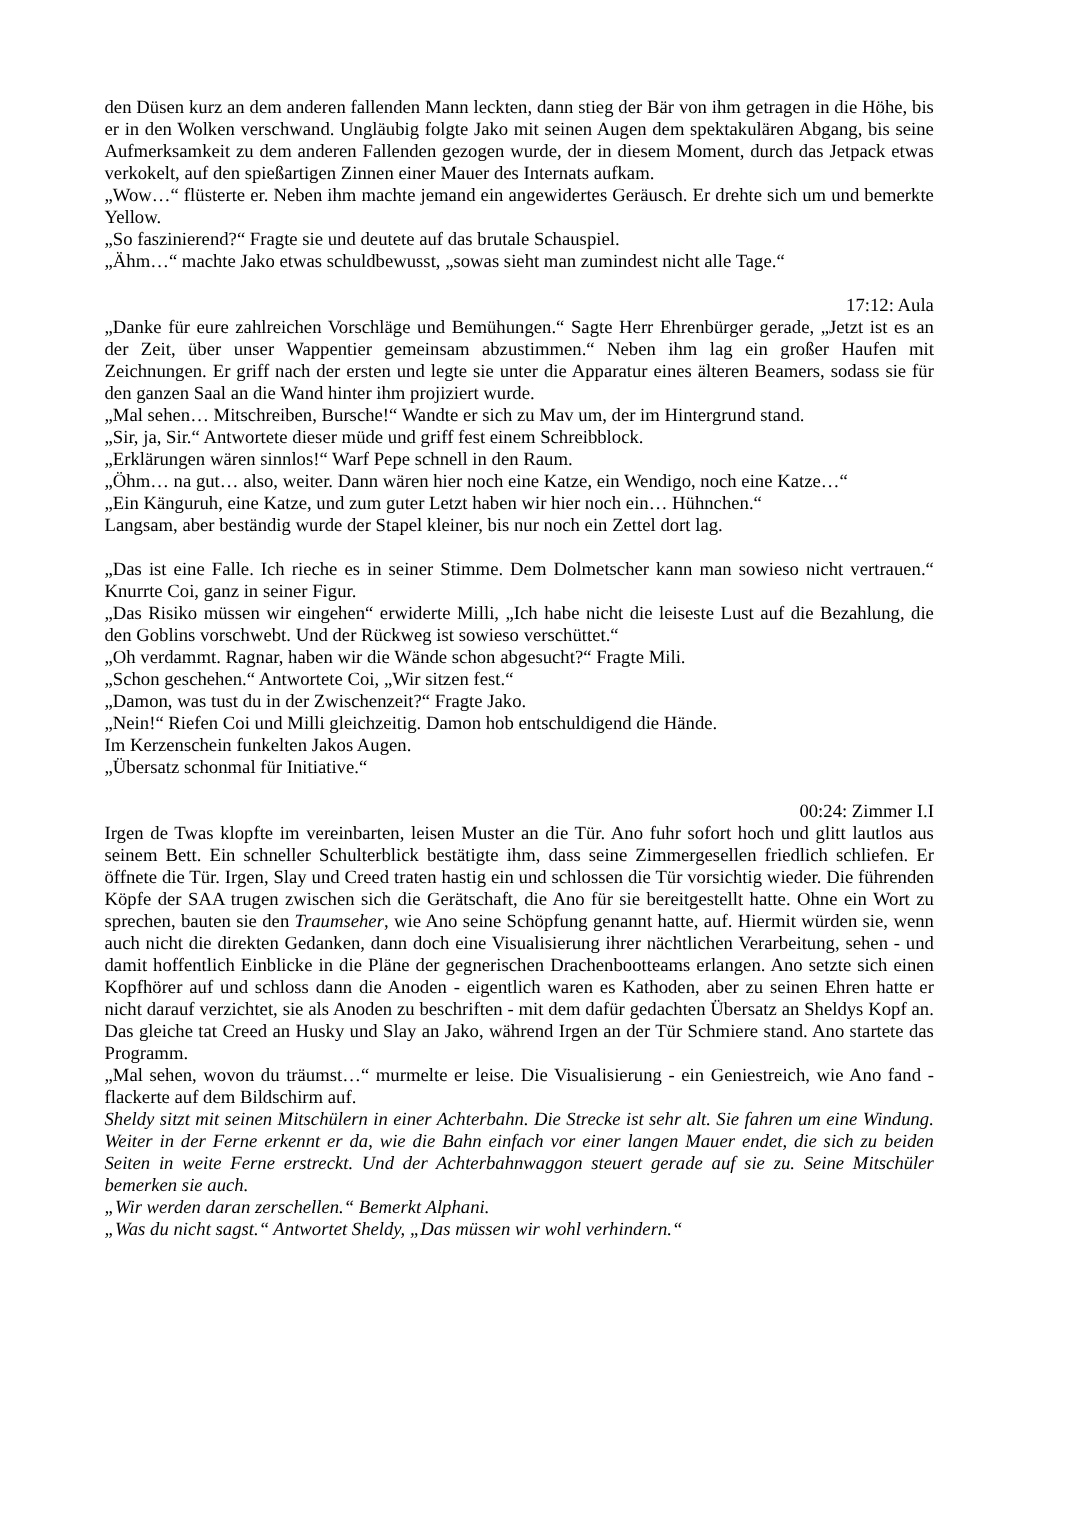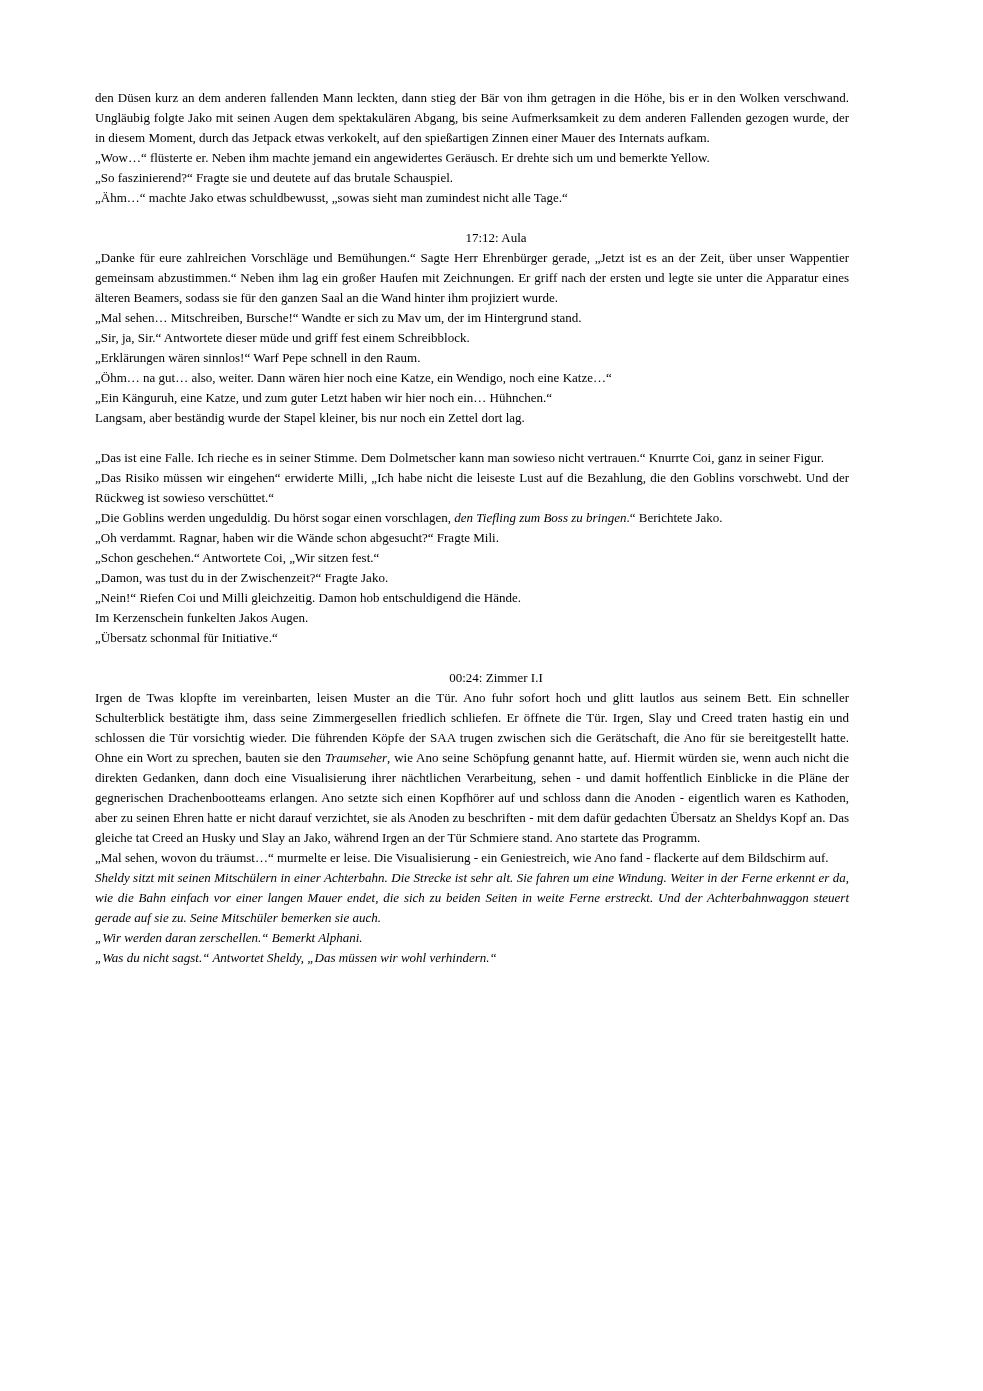--- a/index.html
+++ b/index.html
@@ -13,32 +13,32 @@
     overflow: hidden;
   }
   .page {
     box-sizing: border-box;
     width: 935px;
     height: 1391px;
     padding: 88px 86px 0 95px;
     background: #ffffff;
     color: #000000;
     font-family: "Liberation Serif", "DejaVu Serif", serif;
-    font-size: 13px;
+    font-size: 17px;
     line-height: 20px;
   }
   .page-text p.para {
     margin: 0;
     padding: 0;
     text-align: justify;
     hyphens: none;
     overflow-wrap: normal;
   }
   .page-text p.heading {
-    text-align: center;
+    text-align: right;
     margin-left: 48px;
   }
   .page-text .spacer {
     height: 20px;
   }
   .it {
     font-style: italic;
   }
 </style>
 </head>
@@ -55,21 +55,20 @@
       <p class="para"><span>„Danke für eure zahlreichen Vorschläge und Bemühungen.“ Sagte Herr Ehrenbürger gerade, „Jetzt ist es an der Zeit, über unser Wappentier gemeinsam abzustimmen.“ Neben ihm lag ein großer Haufen mit Zeichnungen. Er griff nach der ersten und legte sie unter die Apparatur eines älteren Beamers, sodass sie für den ganzen Saal an die Wand hinter ihm projiziert wurde.</span></p>
       <p class="para"><span>„Mal sehen… Mitschreiben, Bursche!“ Wandte er sich zu Mav um, der im Hintergrund stand.</span></p>
       <p class="para"><span>„Sir, ja, Sir.“ Antwortete dieser müde und griff fest einem Schreibblock.</span></p>
       <p class="para"><span>„Erklärungen wären sinnlos!“ Warf Pepe schnell in den Raum.</span></p>
       <p class="para"><span>„Öhm… na gut… also, weiter. Dann wären hier noch eine Katze, ein Wendigo, noch eine Katze…“</span></p>
       <p class="para"><span>„Ein Känguruh, eine Katze, und zum guter Letzt haben wir hier noch ein… Hühnchen.“</span></p>
       <p class="para"><span>Langsam, aber beständig wurde der Stapel kleiner, bis nur noch ein Zettel dort lag.</span></p>
       <div class="spacer"></div>
       <p class="para"><span>„Das ist eine Falle. Ich rieche es in seiner Stimme. Dem Dolmetscher kann man sowieso nicht vertrauen.“ Knurrte Coi, ganz in seiner Figur.</span></p>
       <p class="para"><span>„Das Risiko müssen wir eingehen“ erwiderte Milli, „Ich habe nicht die leiseste Lust auf die Bezahlung, die den Goblins vorschwebt. Und der Rückweg ist sowieso verschüttet.“</span></p>
-      <p class="para"><span>„Die Goblins werden ungeduldig. Du hörst sogar einen vorschlagen, </span><span class="it">den Tiefling zum Boss zu bringen</span><span>.“ Berichtete Jako.</span></p>
       <p class="para"><span>„Oh verdammt. Ragnar, haben wir die Wände schon abgesucht?“ Fragte Mili.</span></p>
       <p class="para"><span>„Schon geschehen.“ Antwortete Coi, „Wir sitzen fest.“</span></p>
       <p class="para"><span>„Damon, was tust du in der Zwischenzeit?“ Fragte Jako.</span></p>
       <p class="para"><span>„Nein!“ Riefen Coi und Milli gleichzeitig. Damon hob entschuldigend die Hände.</span></p>
       <p class="para"><span>Im Kerzenschein funkelten Jakos Augen.</span></p>
       <p class="para"><span>„Übersatz schonmal für Initiative.“</span></p>
       <div class="spacer"></div>
       <p class="para heading"><span>00:24: Zimmer I.I</span></p>
       <p class="para"><span>Irgen de Twas klopfte im vereinbarten, leisen Muster an die Tür. Ano fuhr sofort hoch und glitt lautlos aus seinem Bett. Ein schneller Schulterblick bestätigte ihm, dass seine Zimmergesellen friedlich schliefen. Er öffnete die Tür. Irgen, Slay und Creed traten hastig ein und schlossen die Tür vorsichtig wieder. Die führenden Köpfe der SAA trugen zwischen sich die Gerätschaft, die Ano für sie bereitgestellt hatte. Ohne ein Wort zu sprechen, bauten sie den </span><span class="it">Traumseher</span><span>, wie Ano seine Schöpfung genannt hatte, auf. Hiermit würden sie, wenn auch nicht die direkten Gedanken, dann doch eine Visualisierung ihrer nächtlichen Verarbeitung, sehen - und damit hoffentlich Einblicke in die Pläne der gegnerischen Drachenbootteams erlangen. Ano setzte sich einen Kopfhörer auf und schloss dann die Anoden - eigentlich waren es Kathoden, aber zu seinen Ehren hatte er nicht darauf verzichtet, sie als Anoden zu beschriften - mit dem dafür gedachten Übersatz an Sheldys Kopf an. Das gleiche tat Creed an Husky und Slay an Jako, während Irgen an der Tür Schmiere stand. Ano startete das Programm.</span></p>
       <p class="para"><span>„Mal sehen, wovon du träumst…“ murmelte er leise. Die Visualisierung - ein Geniestreich, wie Ano fand - flackerte auf dem Bildschirm auf.</span></p>

